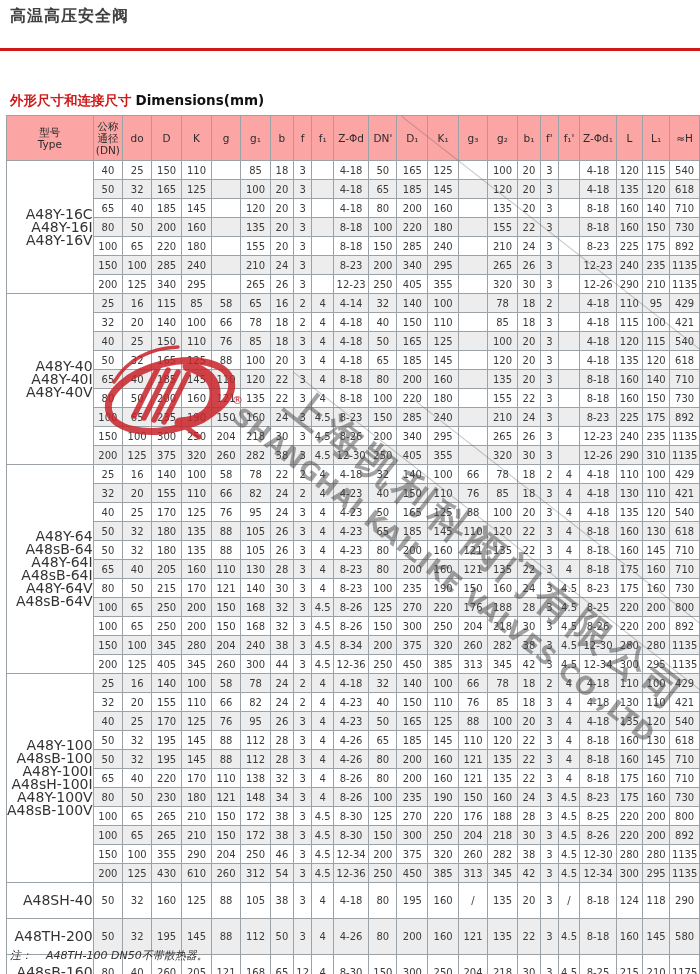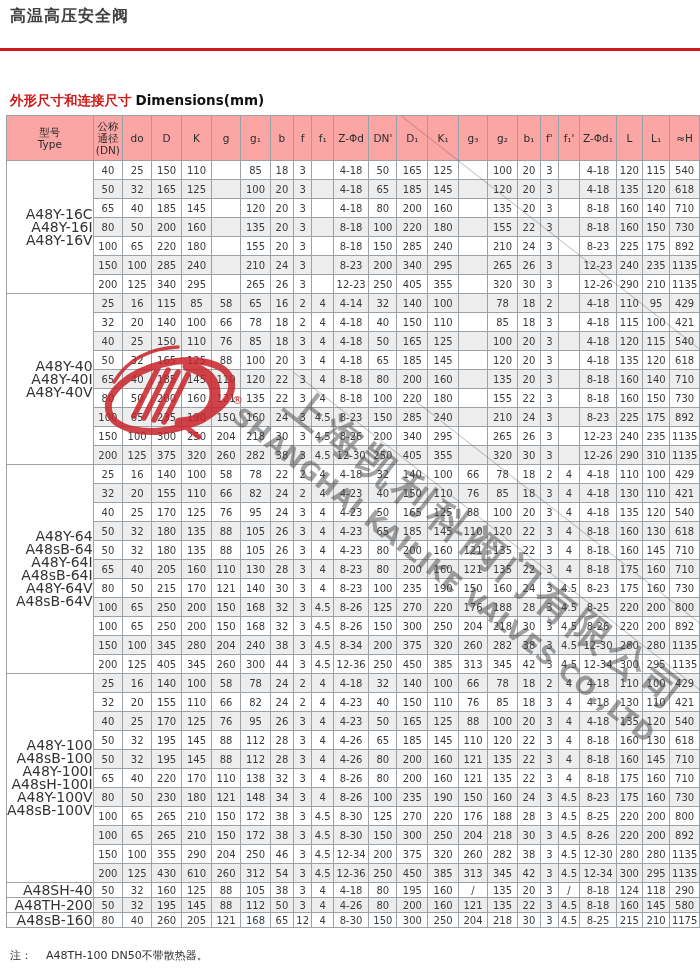--- a/index.html
+++ b/index.html
@@ -26,23 +26,23 @@
     text-align:center;vertical-align:middle;
     font-size:10px;color:#3a3a3a;
     padding:0;overflow:hidden;white-space:nowrap;
   }
   table.dims thead th{
     background:#fca5a5;height:44px;
     font-size:10.5px;font-weight:normal;color:#2c2c2c;line-height:12px;
   }
   table.dims tbody tr{height:19px;background:#fff;}
   table.dims tbody tr.stripe td{background:#ededed;}
-  table.dims tbody tr.tall{height:15px;}
+  table.dims tbody tr.tall{height:36px;}
   table.dims td.model-cell{background:#fff !important;font-size:14px;line-height:13px;color:#333;text-align:right;}
-  .note-line{position:absolute;left:10px;top:948px;font-size:11px;color:#2e2e2e;}
+  .note-line{position:absolute;left:10px;top:948px;font-size:11px;color:#2e2e2e;font-style:italic;}
   .note-line .note-label{margin-right:14px;}
 
   .watermark{
     position:absolute;left:308px;top:376px;
     transform:rotate(38deg);transform-origin:0 0;
     color:#4a4a4a;opacity:.5;pointer-events:none;white-space:nowrap;z-index:5;
   }
   .wm-zh{font-size:40px;font-weight:bold;letter-spacing:5px;}
   .wm-en{font-size:25px;font-weight:bold;letter-spacing:1px;margin-top:4px;margin-left:-34px;}
   .wm-line{

